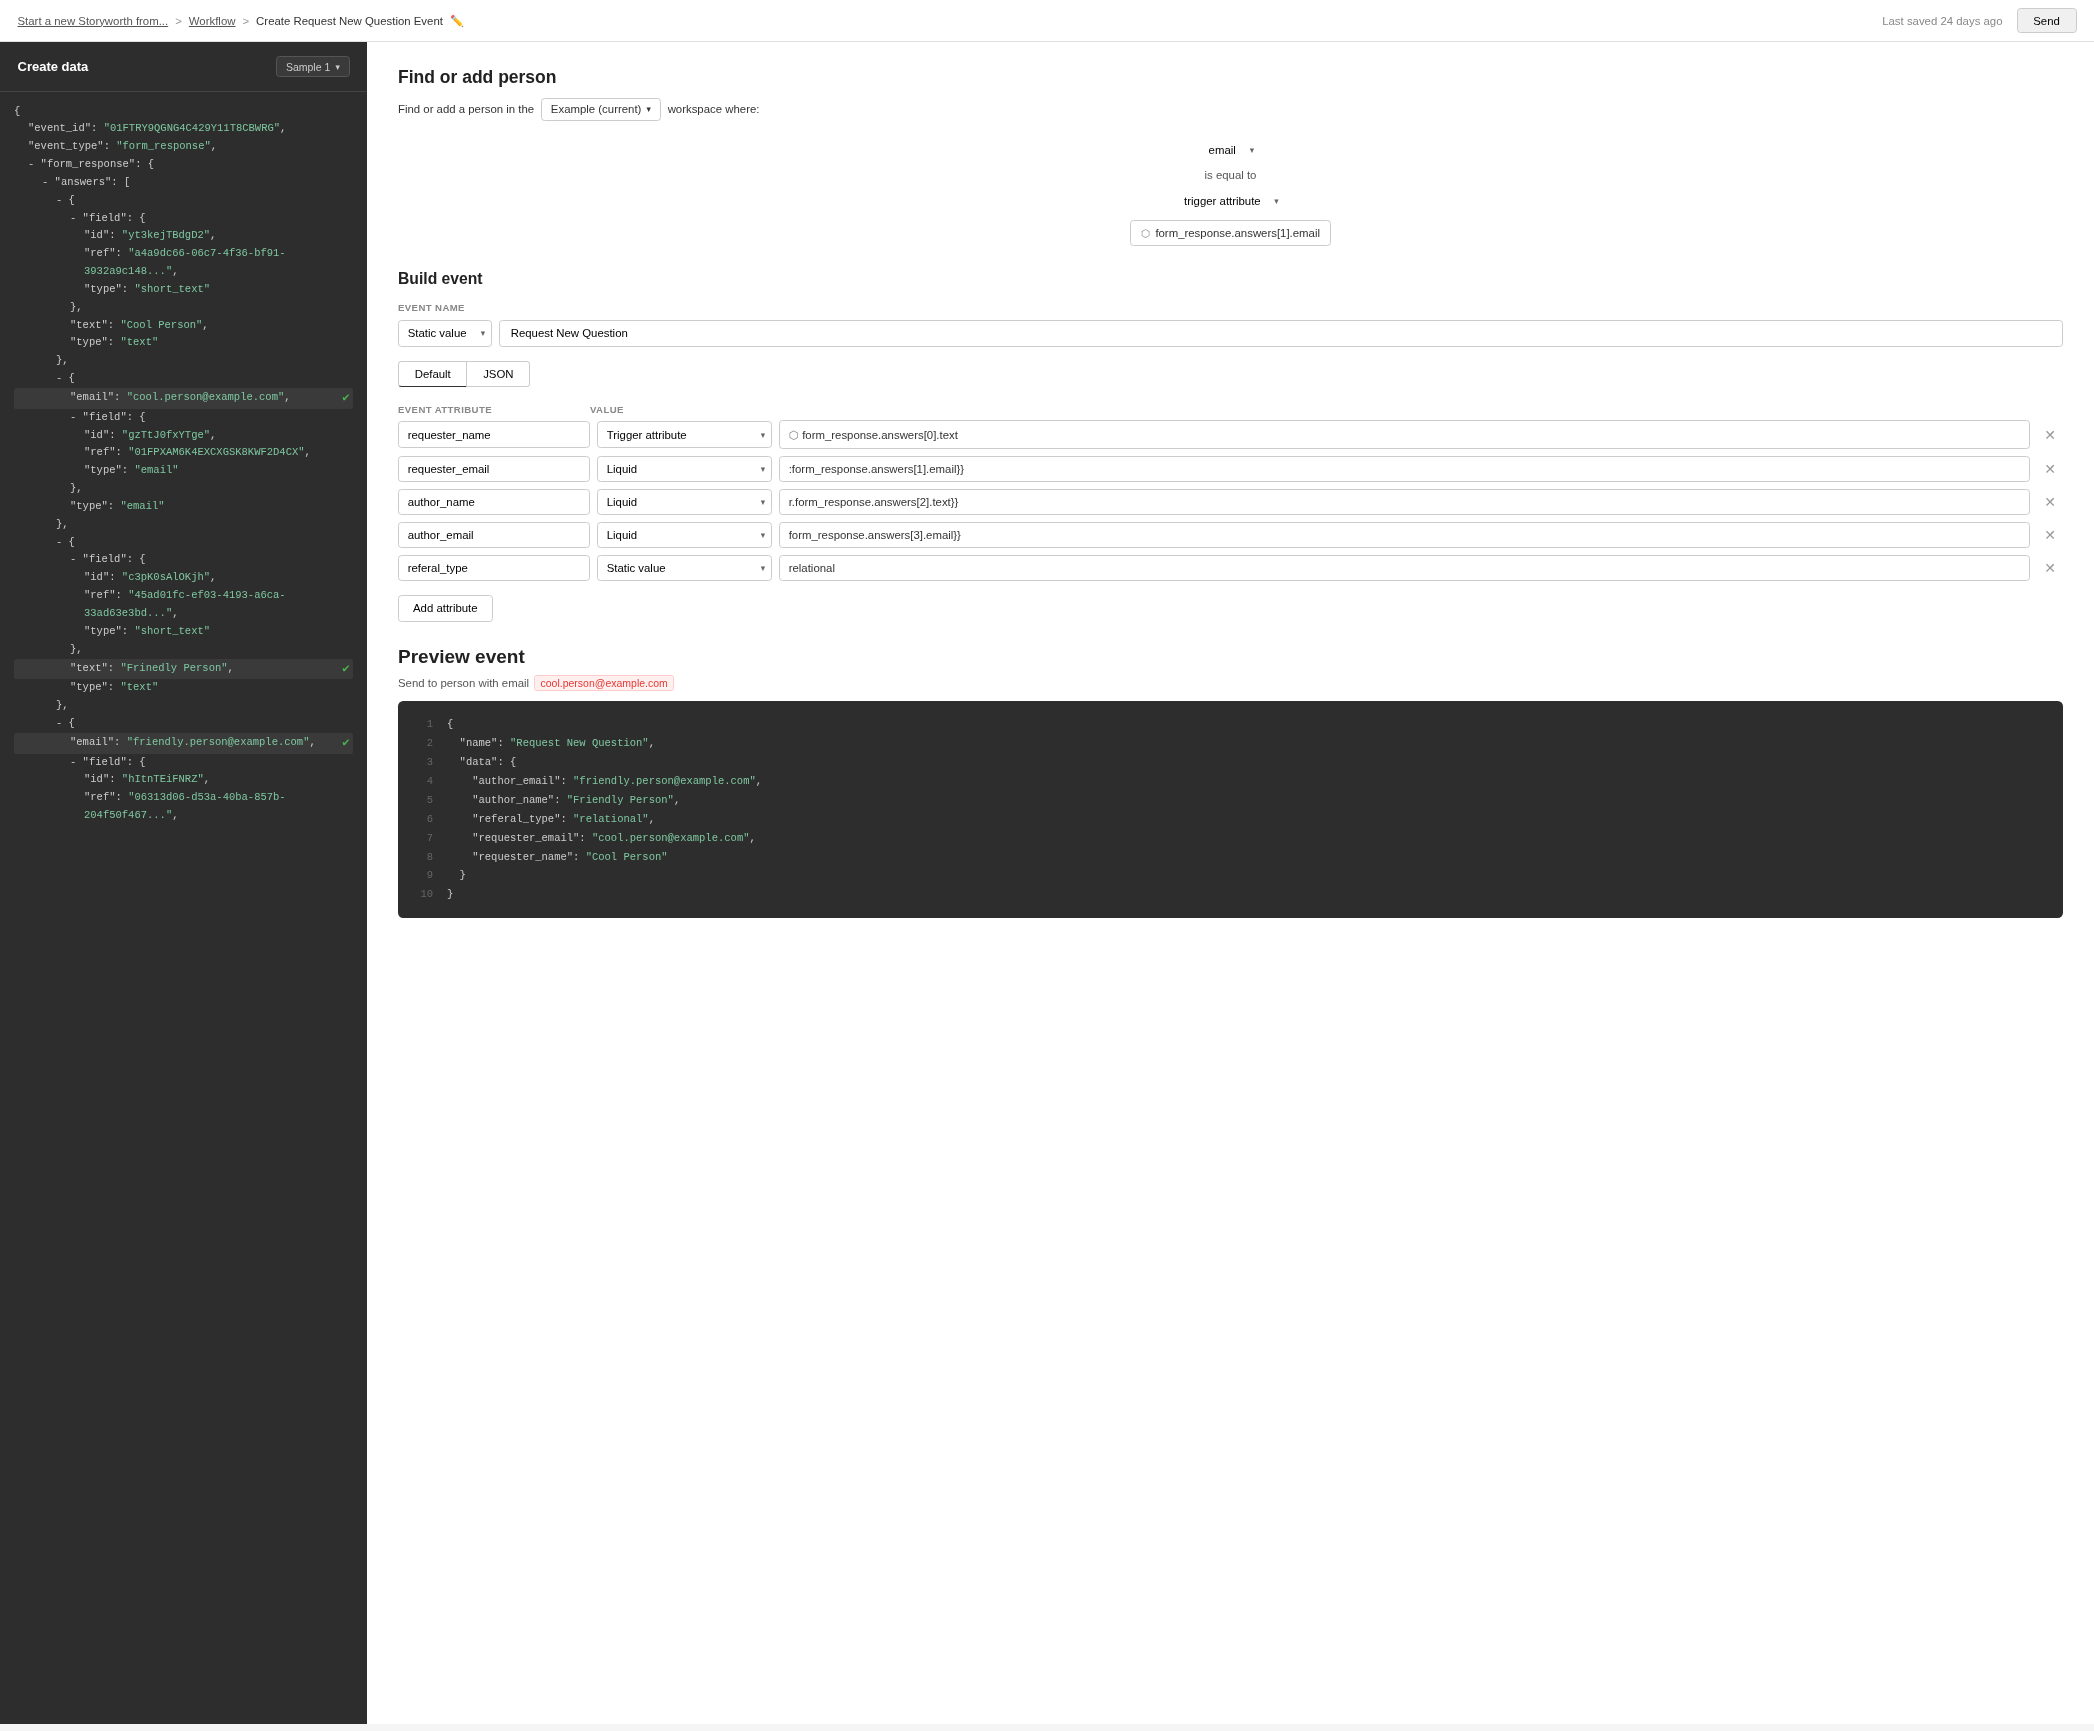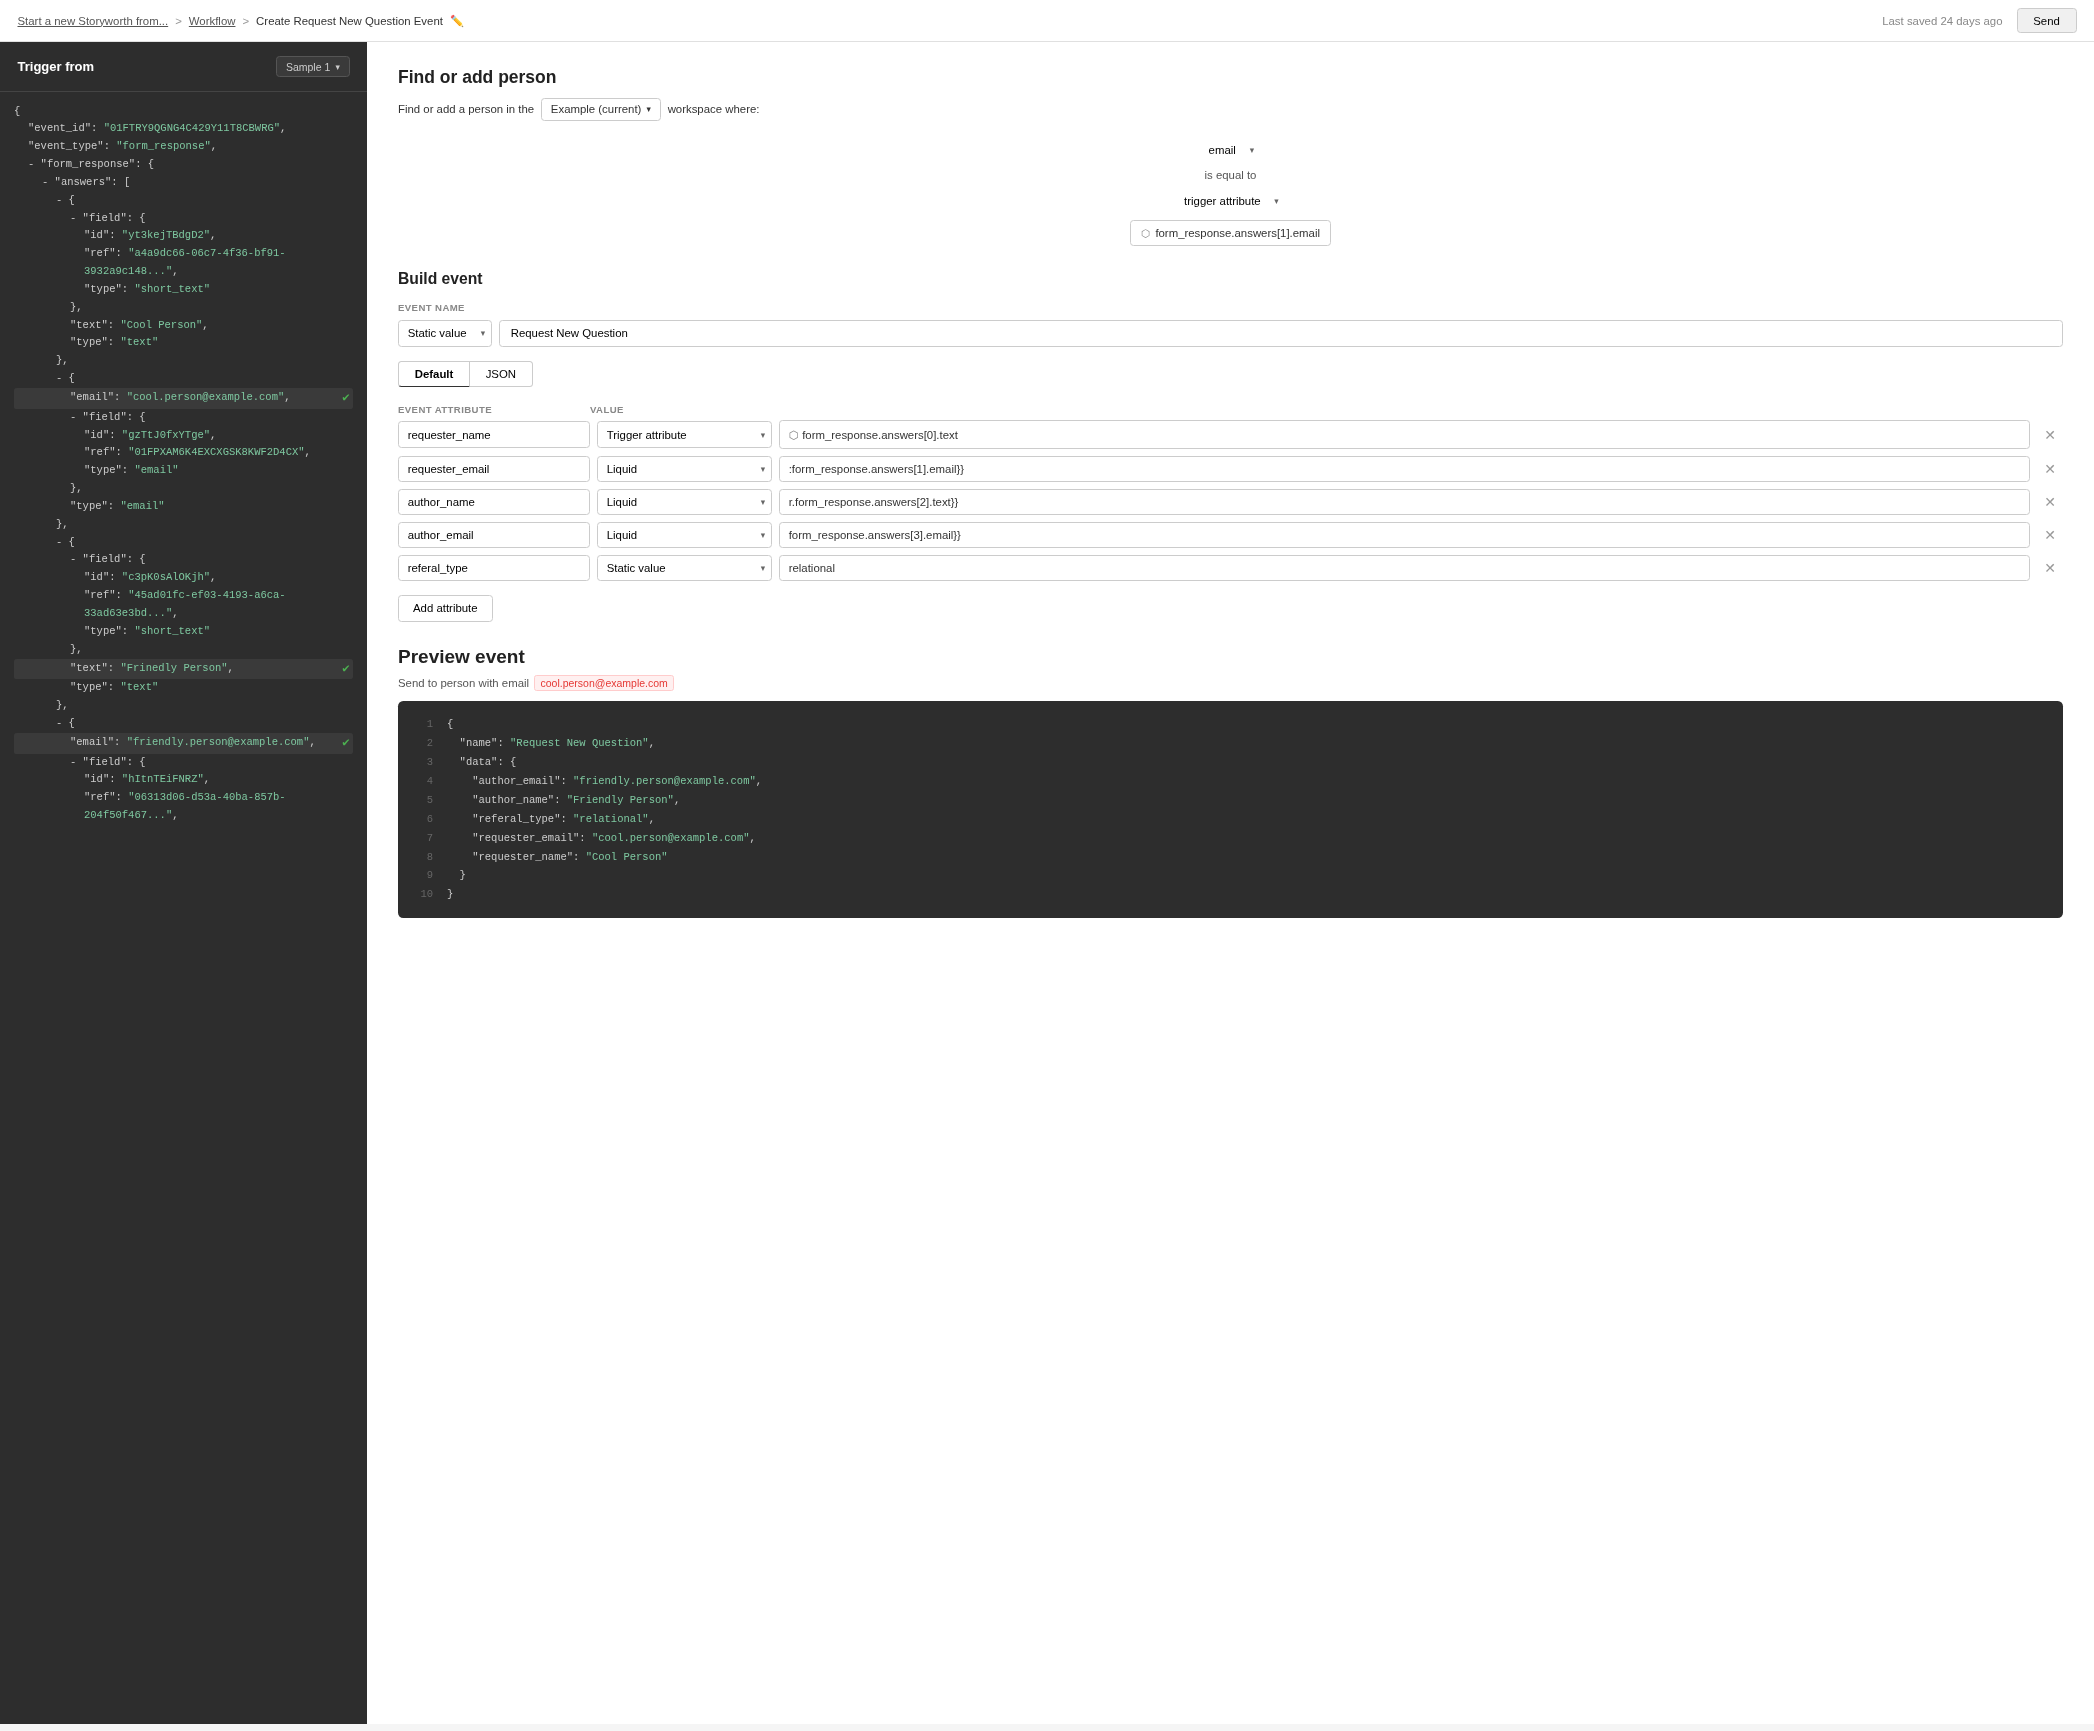--- a/index.html
+++ b/index.html
@@ -235,21 +235,21 @@
       border: 0.9px solid #ccc;
       background: #fff;
       padding: 6.1px 15.7px;
       font-size: 11.4px;
       cursor: pointer;
       font-weight: 500;
     }
     .tab-btn.active {
       background: #fff;
       border-bottom: 1.7px solid #333;
-      font-weight: 700;
+      font-weight: 400;
     }
     .tab-btn:first-child { border-radius: 3.5px 0 0 3.5px; }
     .tab-btn:last-child { border-radius: 0 3.5px 3.5px 0; border-left: none; }
 
     
     .attr-table-header {
       display: grid;
       grid-template-columns: 192px 175px 1fr 26px;
       margin-bottom: 5.2px;
     }
@@ -399,21 +399,21 @@
   <div class="header-right">
     <span class="last-saved">Last saved 24 days ago</span>
     <button class="done-btn">Send</button>
   </div>
 </div>
 
 <div class="main-layout">
 
   <div class="trigger-panel">
     <div class="trigger-header">
-      <span class="trigger-title">Trigger from</span>
+      <span class="trigger-title">Create data</span>
       <div class="sample-selector">
         <span>Sample 1</span>
         <span class="chevron-icon">▾</span>
       </div>
     </div>
     <div class="trigger-content">
       <div class="brace">{</div>
       <div class="indent1"><span class="key">"event_id"</span>: <span class="str-val">"01FTRY9QGNG4C429Y11T8CBWRG"</span>,</div>
       <div class="indent1"><span class="key">"event_type"</span>: <span class="str-val">"form_response"</span>,</div>
       <div class="indent1">- <span class="key">"form_response"</span>: {</div>

